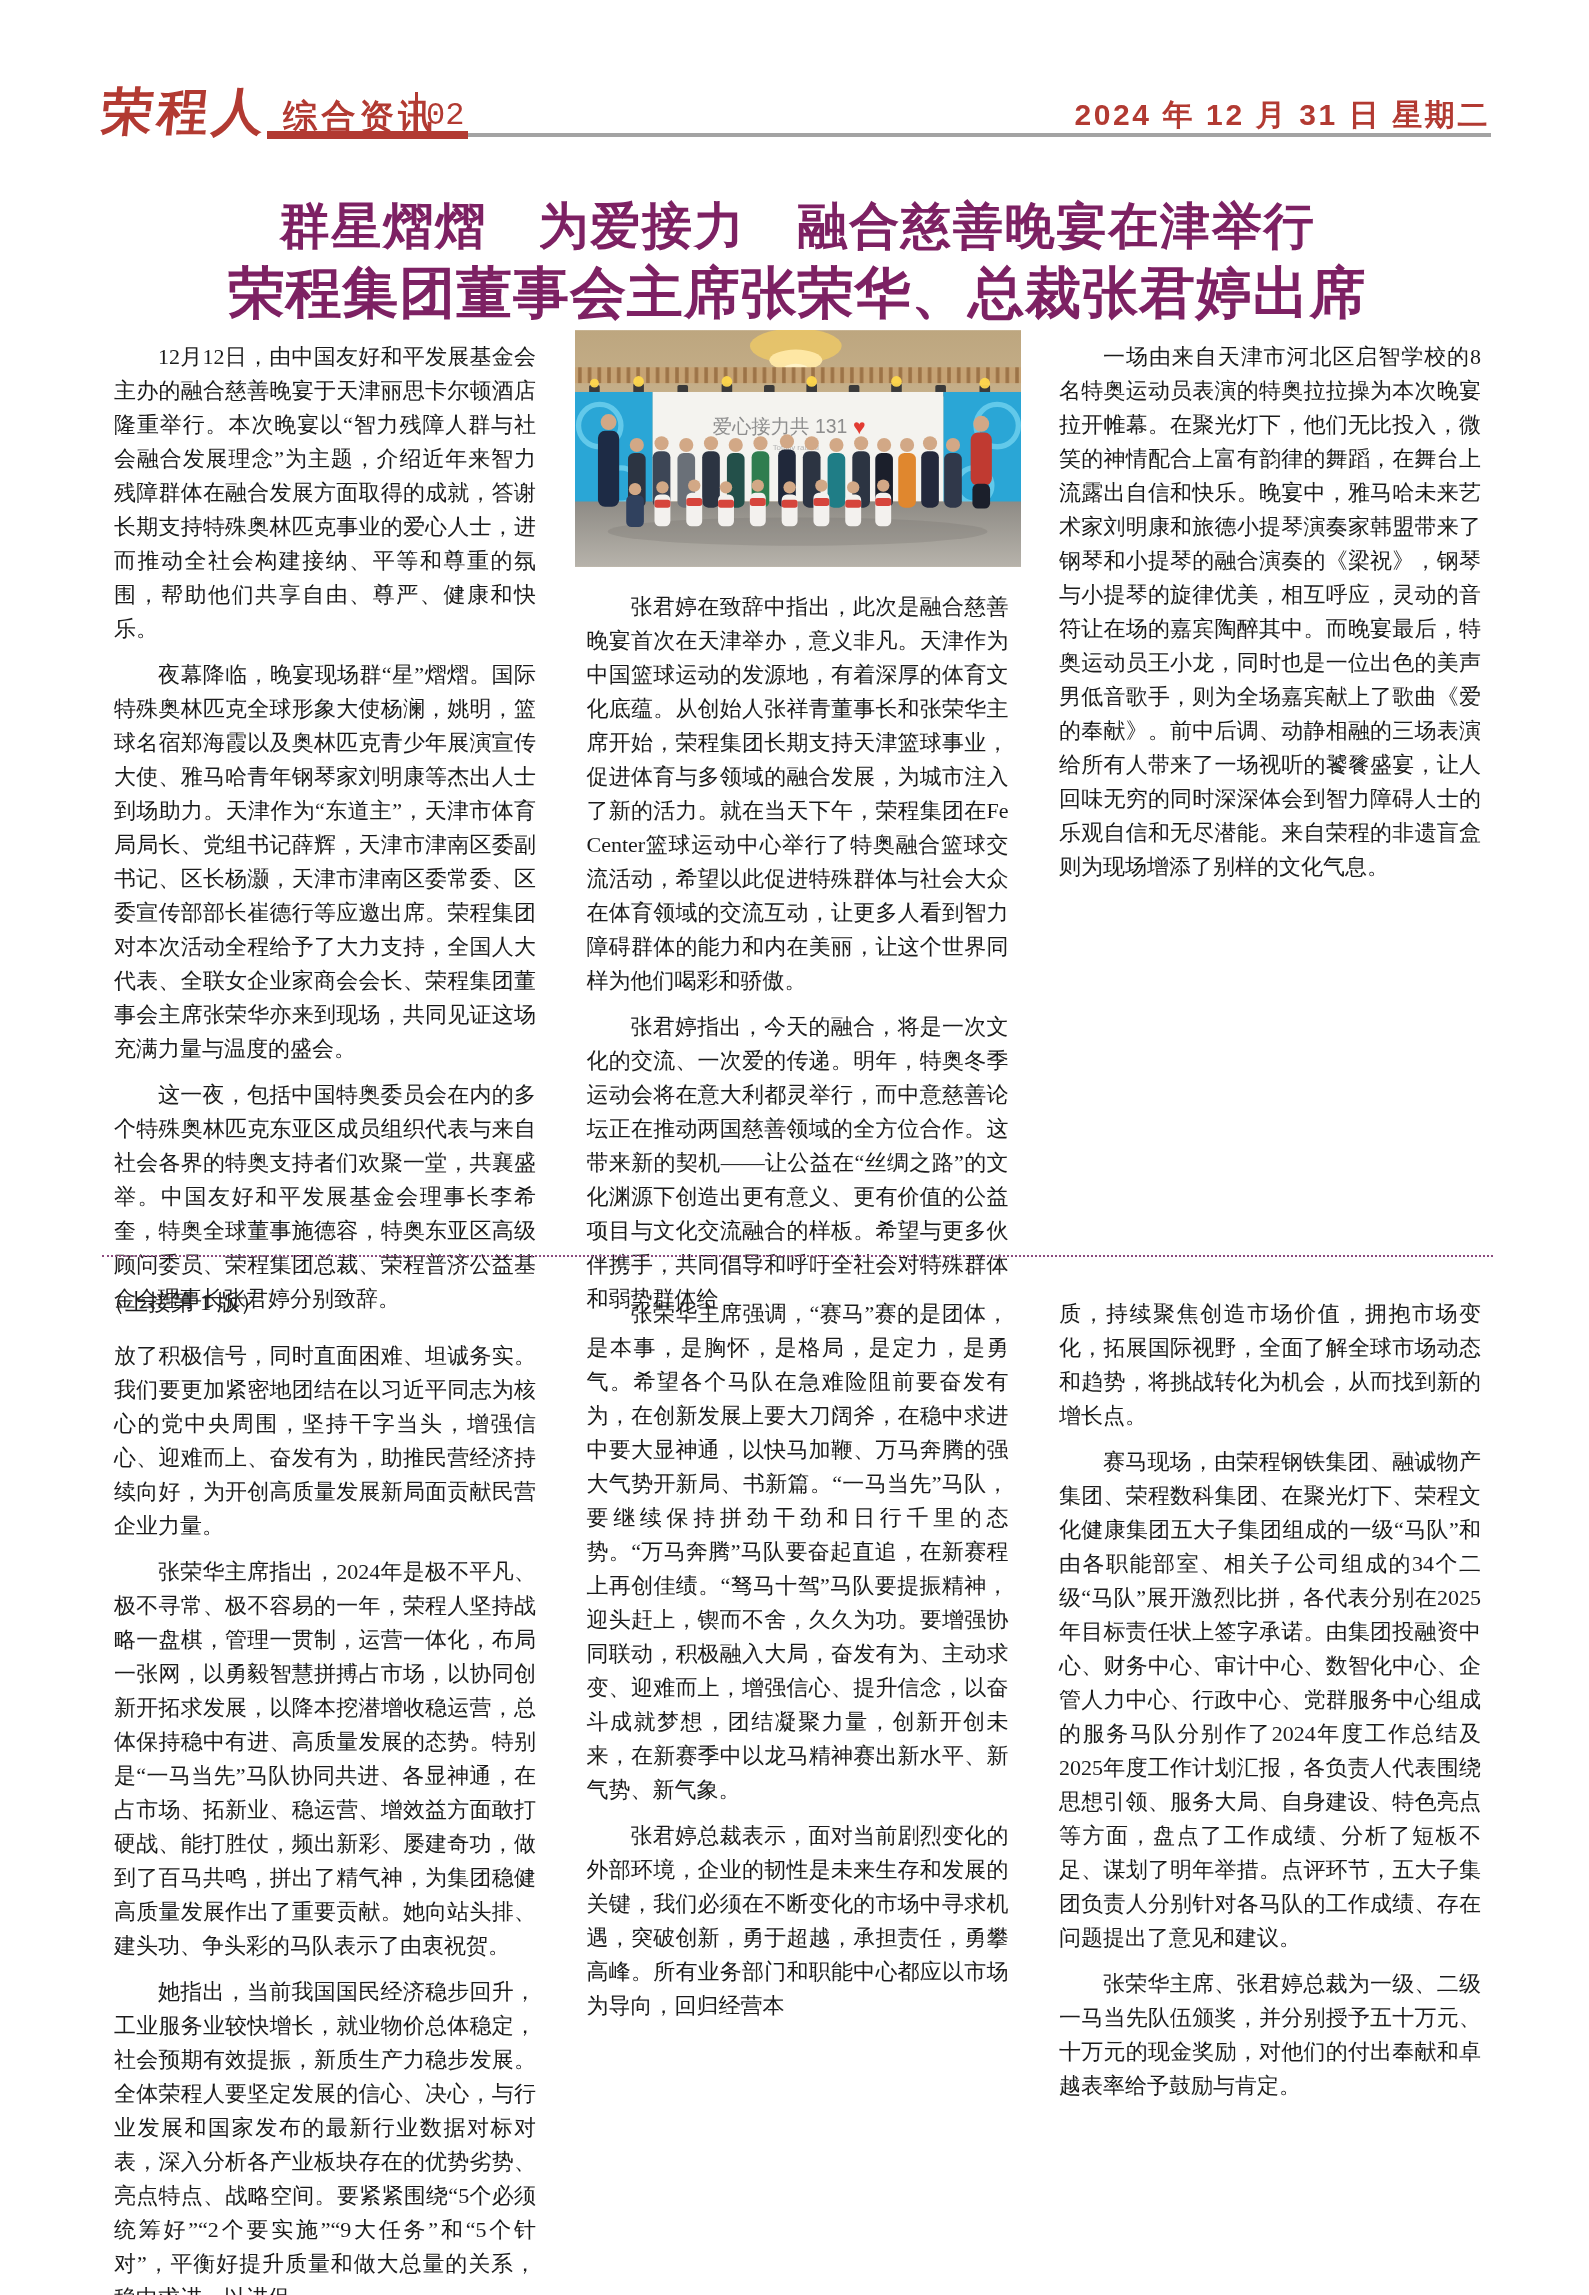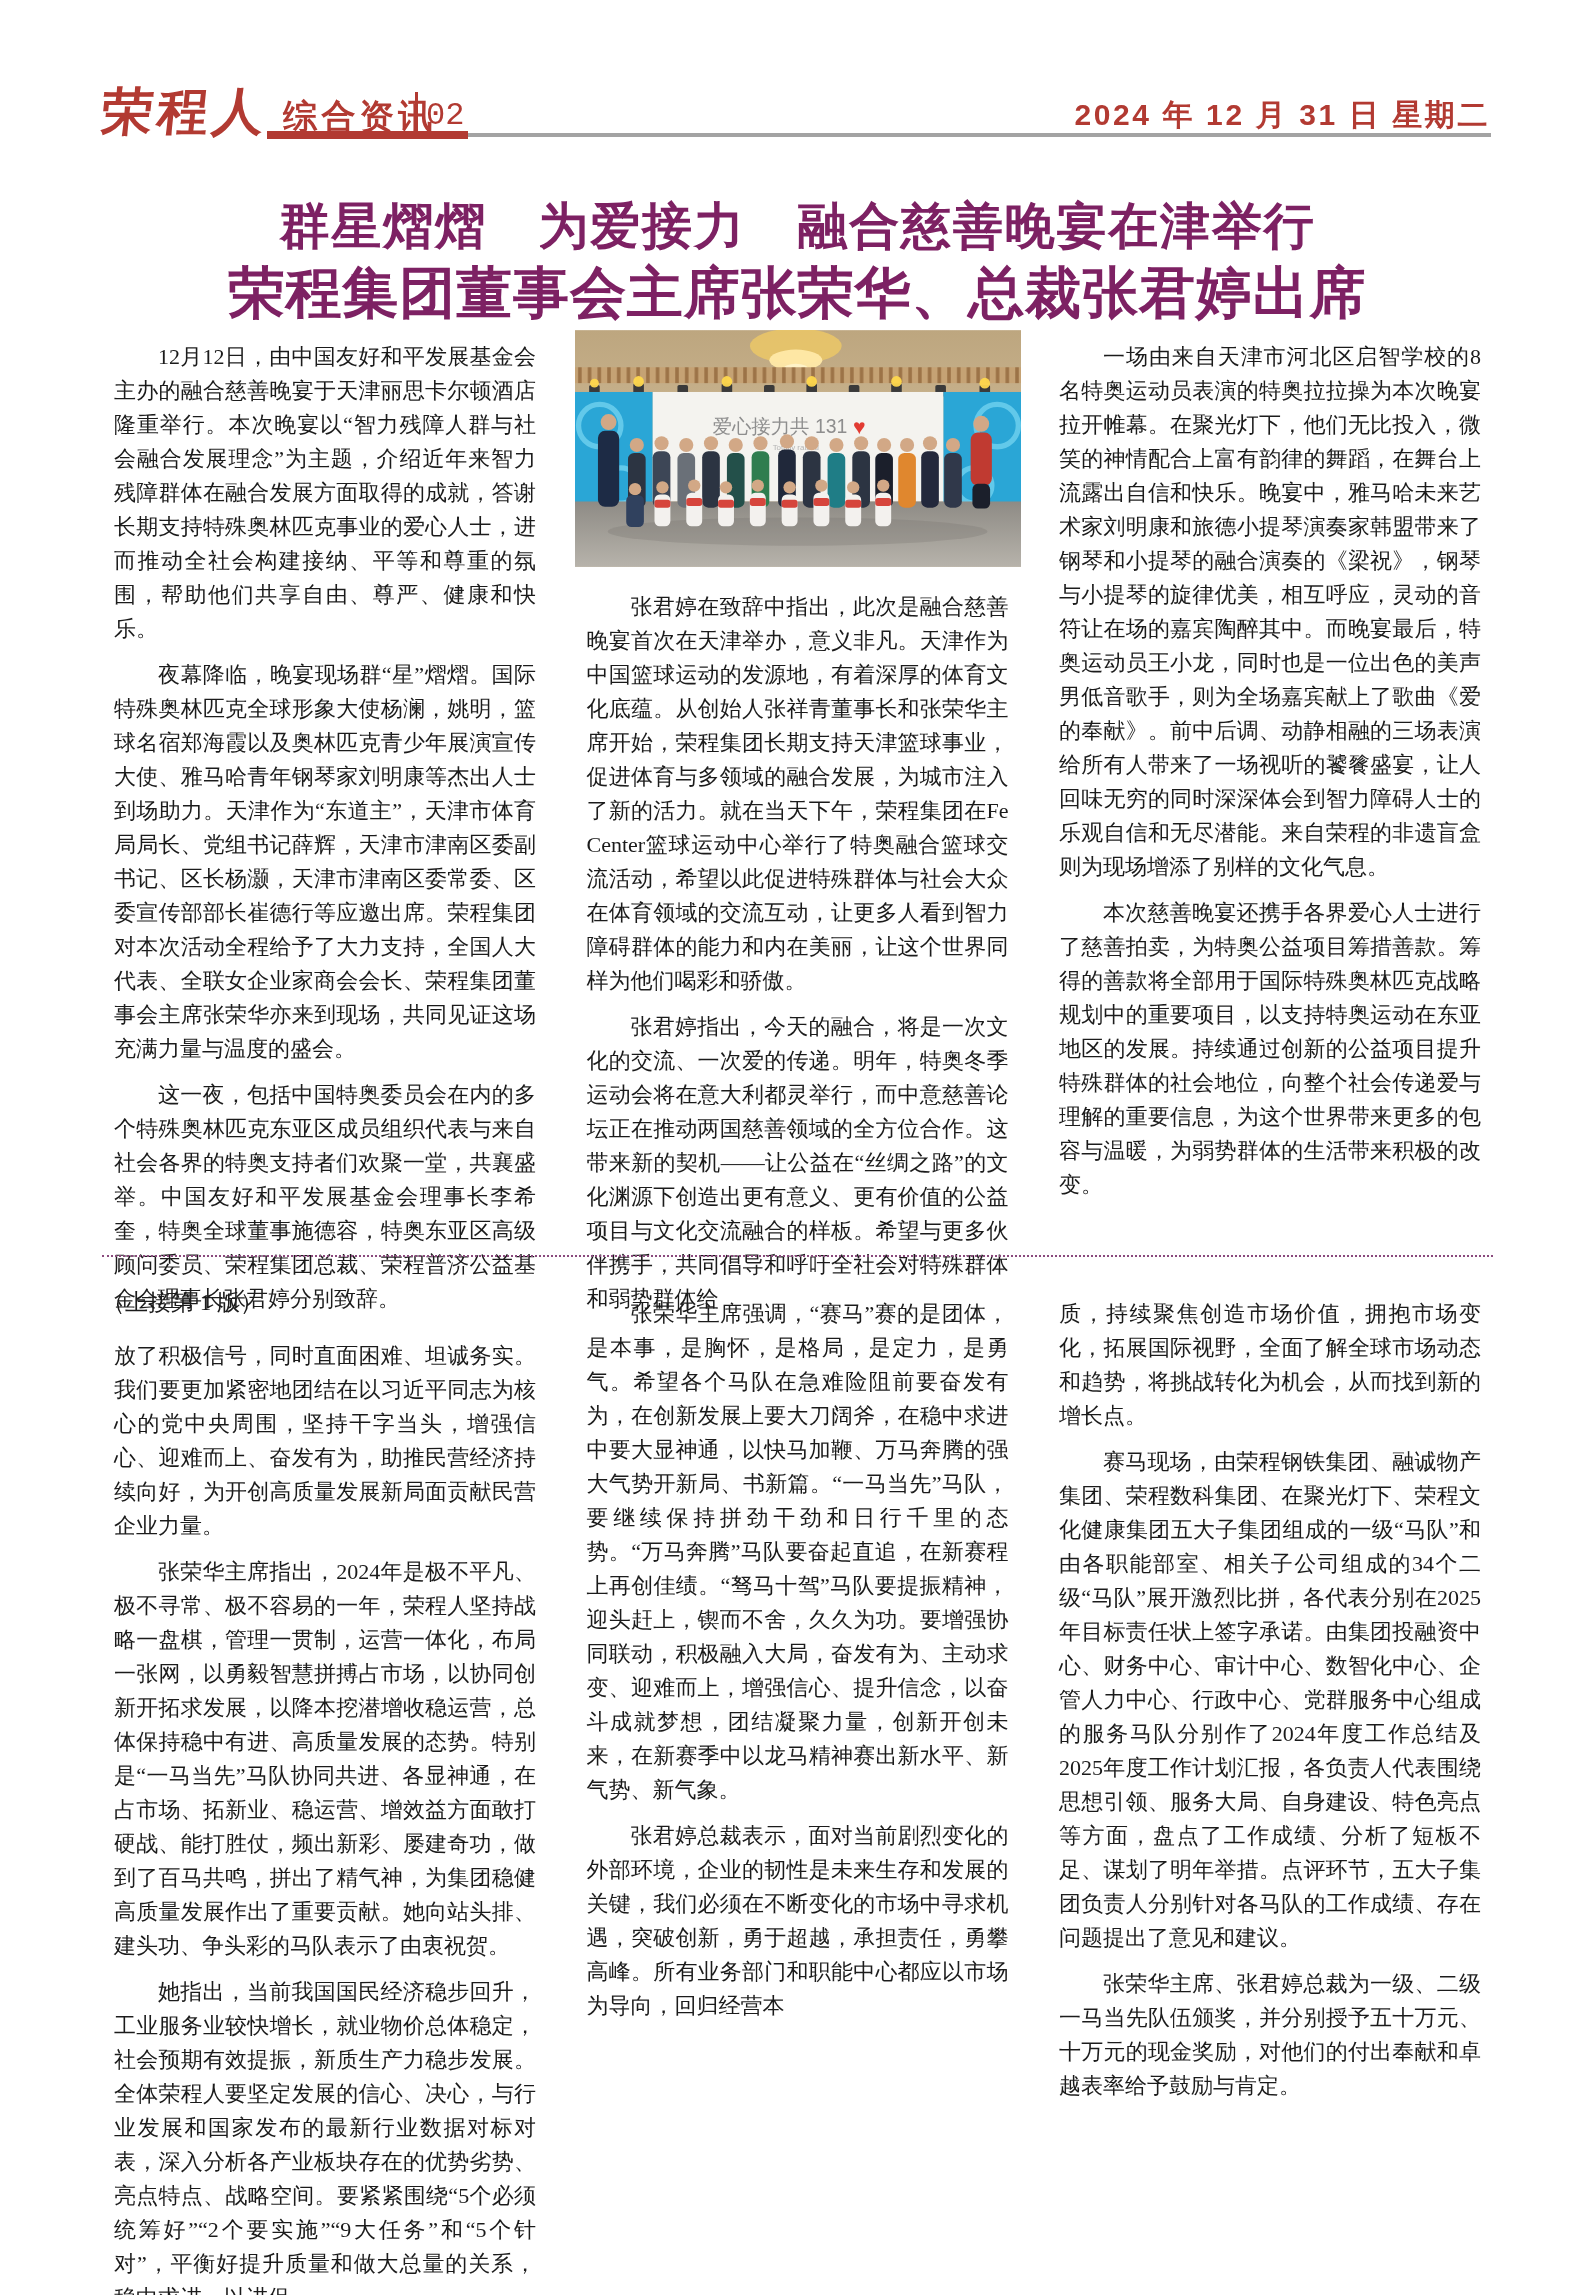--- a/index.html
+++ b/index.html
@@ -223,21 +223,20 @@
       </g>
     </svg>
     <div>
         <p class="para">张君婷在致辞中指出，此次是融合慈善晚宴首次在天津举办，意义非凡。天津作为中国篮球运动的发源地，有着深厚的体育文化底蕴。从创始人张祥青董事长和张荣华主席开始，荣程集团长期支持天津篮球事业，促进体育与多领域的融合发展，为城市注入了新的活力。就在当天下午，荣程集团在Fe Center篮球运动中心举行了特奥融合篮球交流活动，希望以此促进特殊群体与社会大众在体育领域的交流互动，让更多人看到智力障碍群体的能力和内在美丽，让这个世界同样为他们喝彩和骄傲。</p>
         <p class="para">张君婷指出，今天的融合，将是一次文化的交流、一次爱的传递。明年，特奥冬季运动会将在意大利都灵举行，而中意慈善论坛正在推动两国慈善领域的全方位合作。这带来新的契机——让公益在“丝绸之路”的文化渊源下创造出更有意义、更有价值的公益项目与文化交流融合的样板。希望与更多伙伴携手，共同倡导和呼吁全社会对特殊群体和弱势群体给</p>
       </div>
   </div>
 
   <div class="col">
       <p class="para">一场由来自天津市河北区启智学校的8名特奥运动员表演的特奥拉拉操为本次晚宴拉开帷幕。在聚光灯下，他们无比投入，微笑的神情配合上富有韵律的舞蹈，在舞台上流露出自信和快乐。晚宴中，雅马哈未来艺术家刘明康和旅德小提琴演奏家韩盟带来了钢琴和小提琴的融合演奏的《梁祝》，钢琴与小提琴的旋律优美，相互呼应，灵动的音符让在场的嘉宾陶醉其中。而晚宴最后，特奥运动员王小龙，同时也是一位出色的美声男低音歌手，则为全场嘉宾献上了歌曲《爱的奉献》。前中后调、动静相融的三场表演给所有人带来了一场视听的饕餮盛宴，让人回味无穷的同时深深体会到智力障碍人士的乐观自信和无尽潜能。来自荣程的非遗盲盒则为现场增添了别样的文化气息。</p>
-      <p class="para">本次慈善晚宴还携手各界爱心人士进行了慈善拍卖，为特奥公益项目筹措善款。筹得的善款将全部用于国际特殊奥林匹克战略规划中的重要项目，以支持特奥运动在东亚地区的发展。持续通过创新的公益项目提升特殊群体的社会地位，向整个社会传递爱与理解的重要信息，为这个世界带来更多的包容与温暖，为弱势群体的生活带来积极的改变。</p>
     </div>
 </div>
 
 <div class="page-divider"></div>
 
 <div class="cols cols-bottom">
   <div class="col">
     <p class="continuation-note">（上接第 1 版）</p>
     <div>
         <p class="para cont">放了积极信号，同时直面困难、坦诚务实。我们要更加紧密地团结在以习近平同志为核心的党中央周围，坚持干字当头，增强信心、迎难而上、奋发有为，助推民营经济持续向好，为开创高质量发展新局面贡献民营企业力量。</p>

